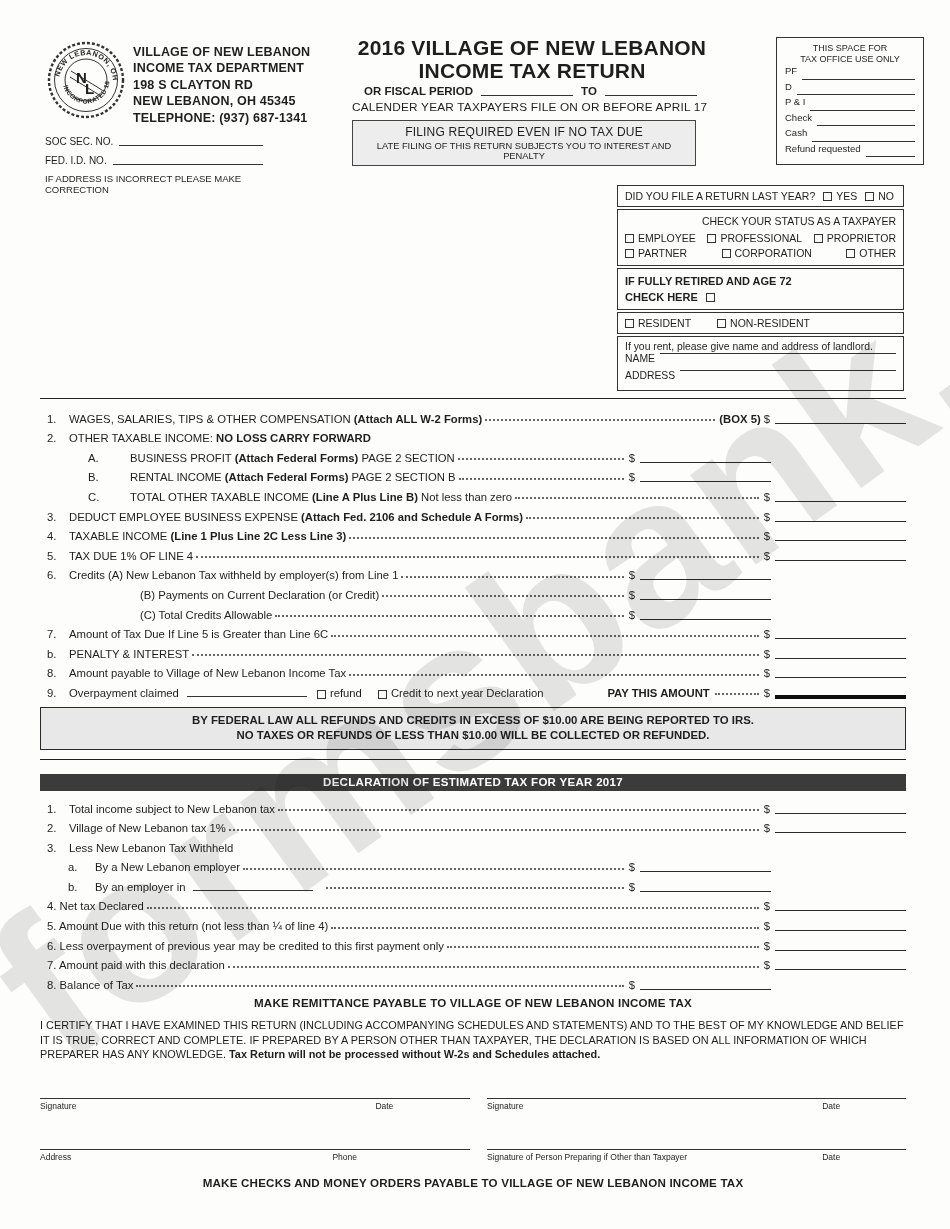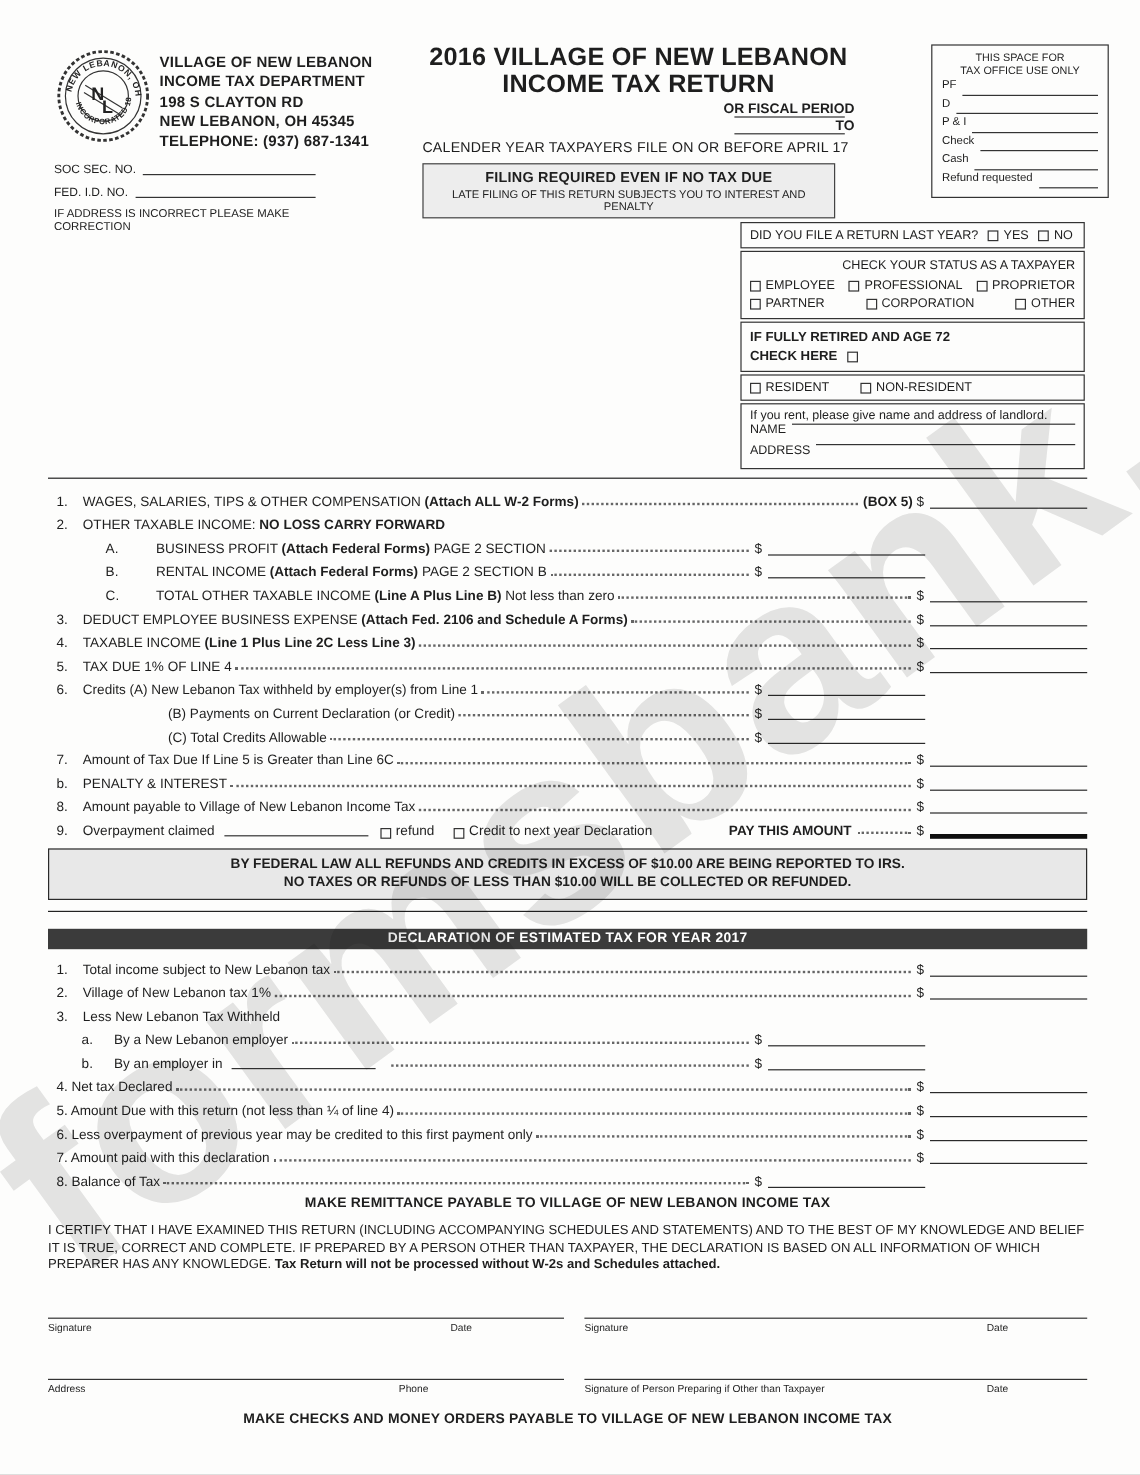--- a/index.html
+++ b/index.html
@@ -18,25 +18,25 @@
     font-size:210px; font-weight:bold; letter-spacing:2px; line-height:0;
     color:#cfcfcf; opacity:.55; mix-blend-mode:multiply;
     white-space:nowrap; pointer-events:none;
   }
 
   
   .seal { position:absolute; left:46px; top:40px; }
   .dept { position:absolute; left:133px; top:44px; font-weight:bold; font-size:12.5px; line-height:16.4px; letter-spacing:.2px; }
   .titleblock { position:absolute; left:352px; top:36px; width:360px; }
   .t1, .t2 { font-size:21px; font-weight:bold; text-align:center; line-height:23px; letter-spacing:.2px; }
-  .fiscal { margin-top:3px; padding-left:12px; font-size:11.5px; font-weight:bold; display:flex; align-items:flex-end;flex-direction:column; }
+  .fiscal { margin-top:3px; padding-left:12px; font-size:11.5px; font-weight:bold; display:flex; align-items:flex-end; }
   .fblank { width:92px; border-bottom:1.6px solid #333; margin:0 8px 1px; }
   .calnote { font-size:11.8px; margin-top:3px; letter-spacing:.2px; }
   .filingbox { margin-top:6px; border:1.6px solid #444; background:#ededed; text-align:center; padding:4px 2px; width:344px; }
-  .ftitle { font-size:12px; font-weight:bold; letter-spacing:.2px; }
+  .ftitle { font-size:12px; font-weight:normal; letter-spacing:.2px; }
   .fsub { font-size:9.3px; margin-top:2px; }
 
   .officebox { position:absolute; left:762px; top:37px; width:148px; border:1.6px solid #333; padding:5px 8px 6px; background:transparent;margin-left:14px; }
   .otitle { text-align:center; font-size:9px; line-height:11px; }
   .orow { display:flex; height:15.5px; font-size:9.5px; }
   .oline { flex:1; border-bottom:1px solid #333; margin-left:5px; margin-bottom:1px; }
 
   .ids { position:absolute; left:45px; top:128px; width:218px; font-size:10px; }
   .idrow { display:flex; align-items:flex-end; height:19px; }
   .idline { flex:1; border-bottom:1.6px solid #333; margin-left:6px; margin-bottom:1px; }

